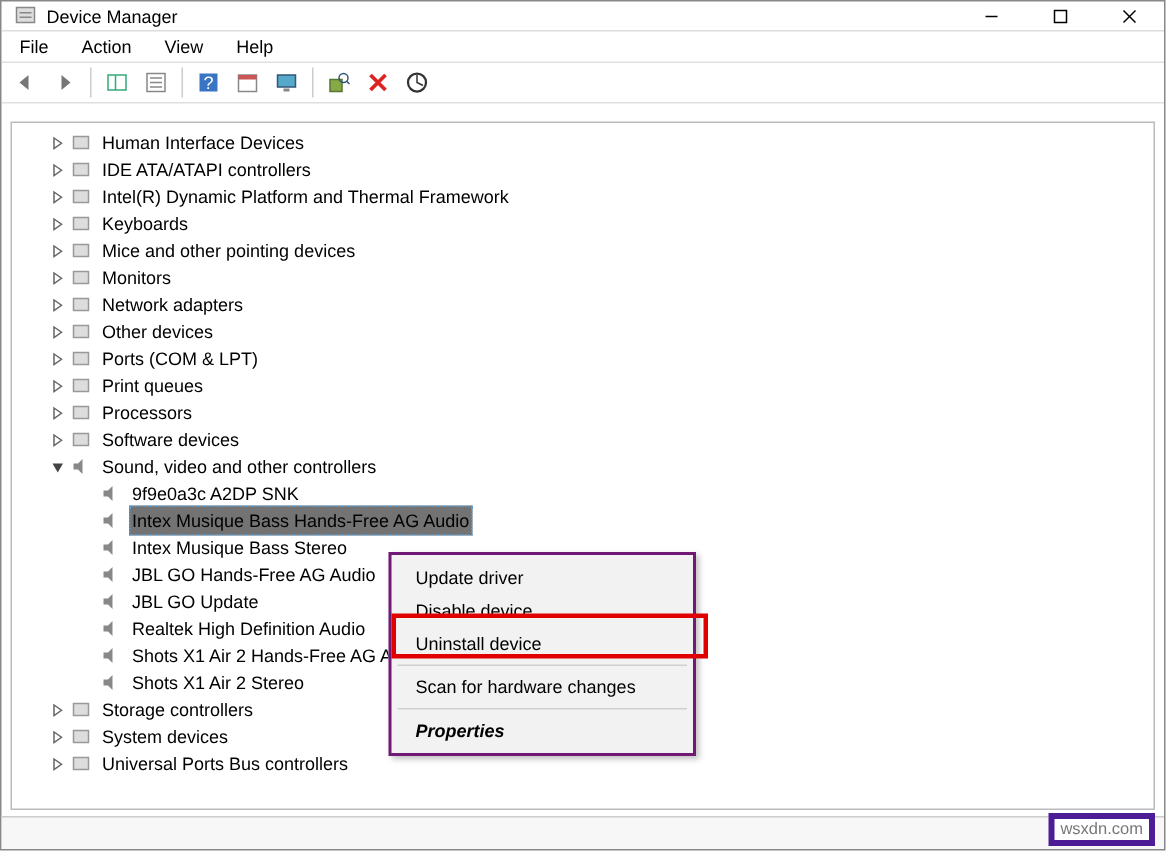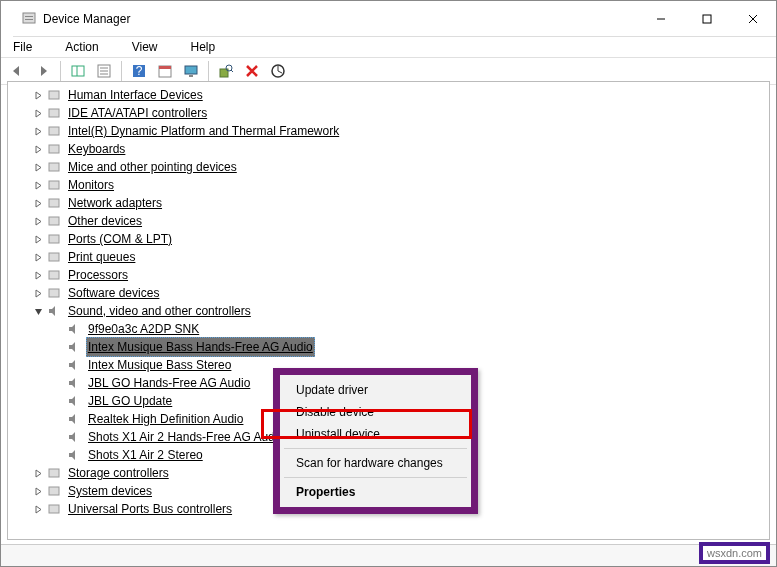--- a/index.html
+++ b/index.html
@@ -1,46 +1,46 @@
 <!DOCTYPE html>
 <html><head>
 <meta charset="utf-8">
 <style>
 * { margin: 0; padding: 0; box-sizing: border-box; font-family: "Segoe UI", Tahoma, sans-serif; font-size: 12px; }
 body { background: #fff; width: 777px; height: 567px; position: relative; overflow: hidden; border: 1px solid #888; }
 
-.titlebar { height: 36px; display: flex; align-items: center; padding: 0 0 0 8px; border-bottom: 1px solid #ddd; margin-left: 12px; }
+.titlebar { height: 20px; display: flex; align-items: center; padding: 0 0 0 8px; border-bottom: 1px solid #ddd; }
 .titlebar .app-icon { width: 16px; height: 16px; margin-right: 6px; }
 .titlebar .title { flex: 1; font-size: 12px; }
 .win-controls { display: flex; }
 .win-controls div { width: 46px; height: 30px; display: flex; align-items: center; justify-content: center; }
 .win-controls svg { width: 10px; height: 10px; }
 
-.menubar { height: 20px; display: flex; align-items: center; padding: 0 6px; gap: 21px; }
+.menubar { height: 20px; display: flex; align-items: center; padding: 0 6px; gap: 10px; }
 .menubar span { padding: 2px 6px; font-size: 12px; }
 
 .toolbar { height: 28px; border-top: 1px solid #e0e0e0; border-bottom: 1px solid #e0e0e0; display: flex; align-items: center; padding: 0 4px; gap: 2px; }
 .toolbar .tb { width: 24px; height: 24px; display: flex; align-items: center; justify-content: center; border: 1px solid transparent; }
 .toolbar .sep { width: 1px; height: 20px; background: #ccc; margin: 0 3px; }
 
 .tree-area { position: absolute; left: 6px; right: 6px; top: 80px; bottom: 26px; border: 1px solid #bbb; overflow-y: scroll; background: #fff; }
-.tree { padding: 4px 0; text-decoration: underline; }
+.tree { padding: 4px 0; }
 .node { display: flex; align-items: center; height: 18px; line-height: 18px; white-space: nowrap; }
 .arrow { width: 12px; height: 12px; margin-right: 2px; display: inline-flex; align-items: center; justify-content: center; color: #555; }
 .icon { width: 16px; height: 16px; margin-right: 4px; display: inline-flex; align-items: center; justify-content: center; }
 .node .label { font-size: 12px; padding: 0 2px; }
 .selected .label { background: #737373; border: 1px dotted #5aa0d8; padding: 0 1px; }
 
 .i1 { padding-left: 24px; }
 .i2 { padding-left: 44px; }
 
-.context { position: absolute; left: 272px; top: 367px; width: 205px; background: #f2f2f2; border: 7px solid #701a75; box-shadow: 2px 2px 4px rgba(0,0,0,0.25); padding: 4px 2px; }
+.context { position: absolute; left: 258px; top: 367px; width: 205px; background: #f2f2f2; border: 2px solid #701a75; box-shadow: 2px 2px 4px rgba(0,0,0,0.25); padding: 4px 2px; }
 .context .item { padding: 4px 14px; font-size: 12px; }
 .context .csep { height: 1px; background: #d0d0d0; margin: 3px 2px; }
-.context .bold { font-weight: 600; }
+.context .bold { font-weight: 600; font-style: italic; }
 .highlight { position: absolute; left: 260px; top: 408px; width: 211px; height: 30px; border: 3px solid #e00000; pointer-events: none; }
 
 .statusbar { position: absolute; left: 0; right: 0; bottom: 0; height: 22px; border-top: 1px solid #ccc; background: #f7f7f7; }
 .watermark { position: absolute; right: 6px; bottom: 2px; font-size: 11px; color: #777; background: #fff; padding: 1px 4px; border: 4px solid #4c1d95; }
 </style>
 </head>
 <body>
 
 <div class="titlebar">
   <span class="app-icon">

